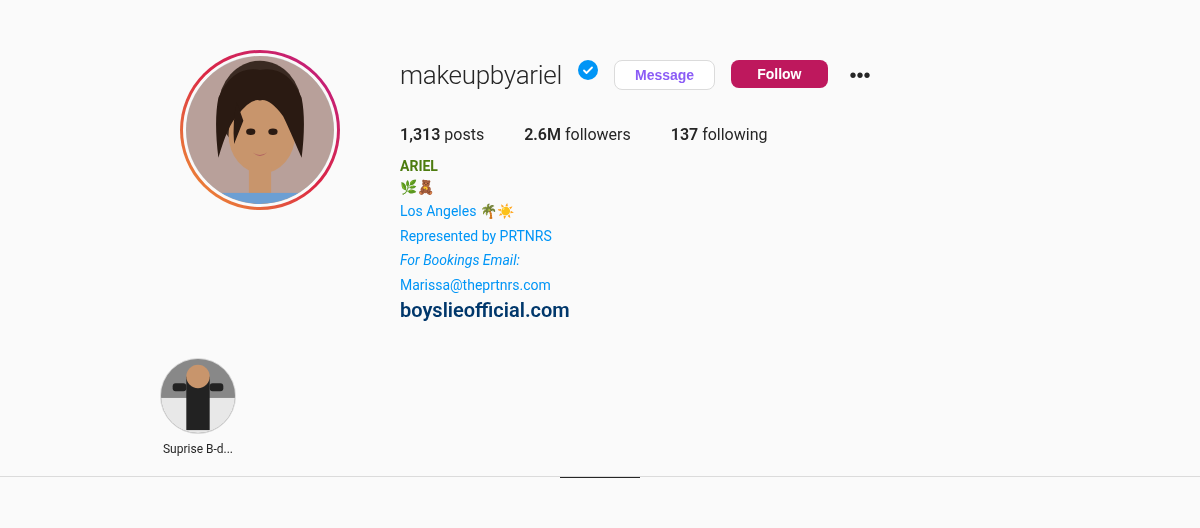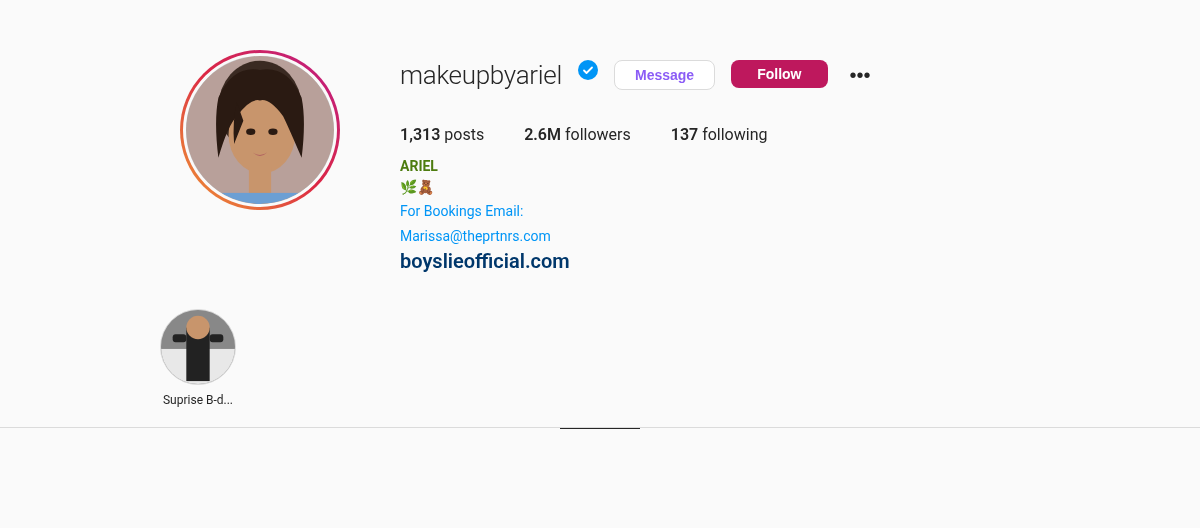--- a/index.html
+++ b/index.html
@@ -291,21 +291,23 @@
         </div>
         <div class="stat-item">
           <strong>137</strong>
           <span>following</span>
         </div>
       </div>
 
       <div class="bio-section">
         <div class="bio-name">ARIEL</div>
         <div class="bio-line">🌿🧸</div>
-        <div class="bio-line" style="color:#0095f6;">For Bookings Email:</div>
+        <div class="bio-line" style="color:#0095f6;">Los Angeles 🌴☀️</div>
+        <div class="bio-line" style="color:#0095f6;">Represented by PRTNRS</div>
+        <div class="bio-line" style="color:#0095f6;font-style:italic;">For Bookings Email:</div>
         <div class="bio-line" style="color:#0095f6;">Marissa@theprtnrs.com</div>
         <a href="#" class="bio-link">boyslieofficial.com</a>
       </div>
 
     </div>
   </div>
 
   <div class="highlights-section">
 
     <div class="highlight-item">

